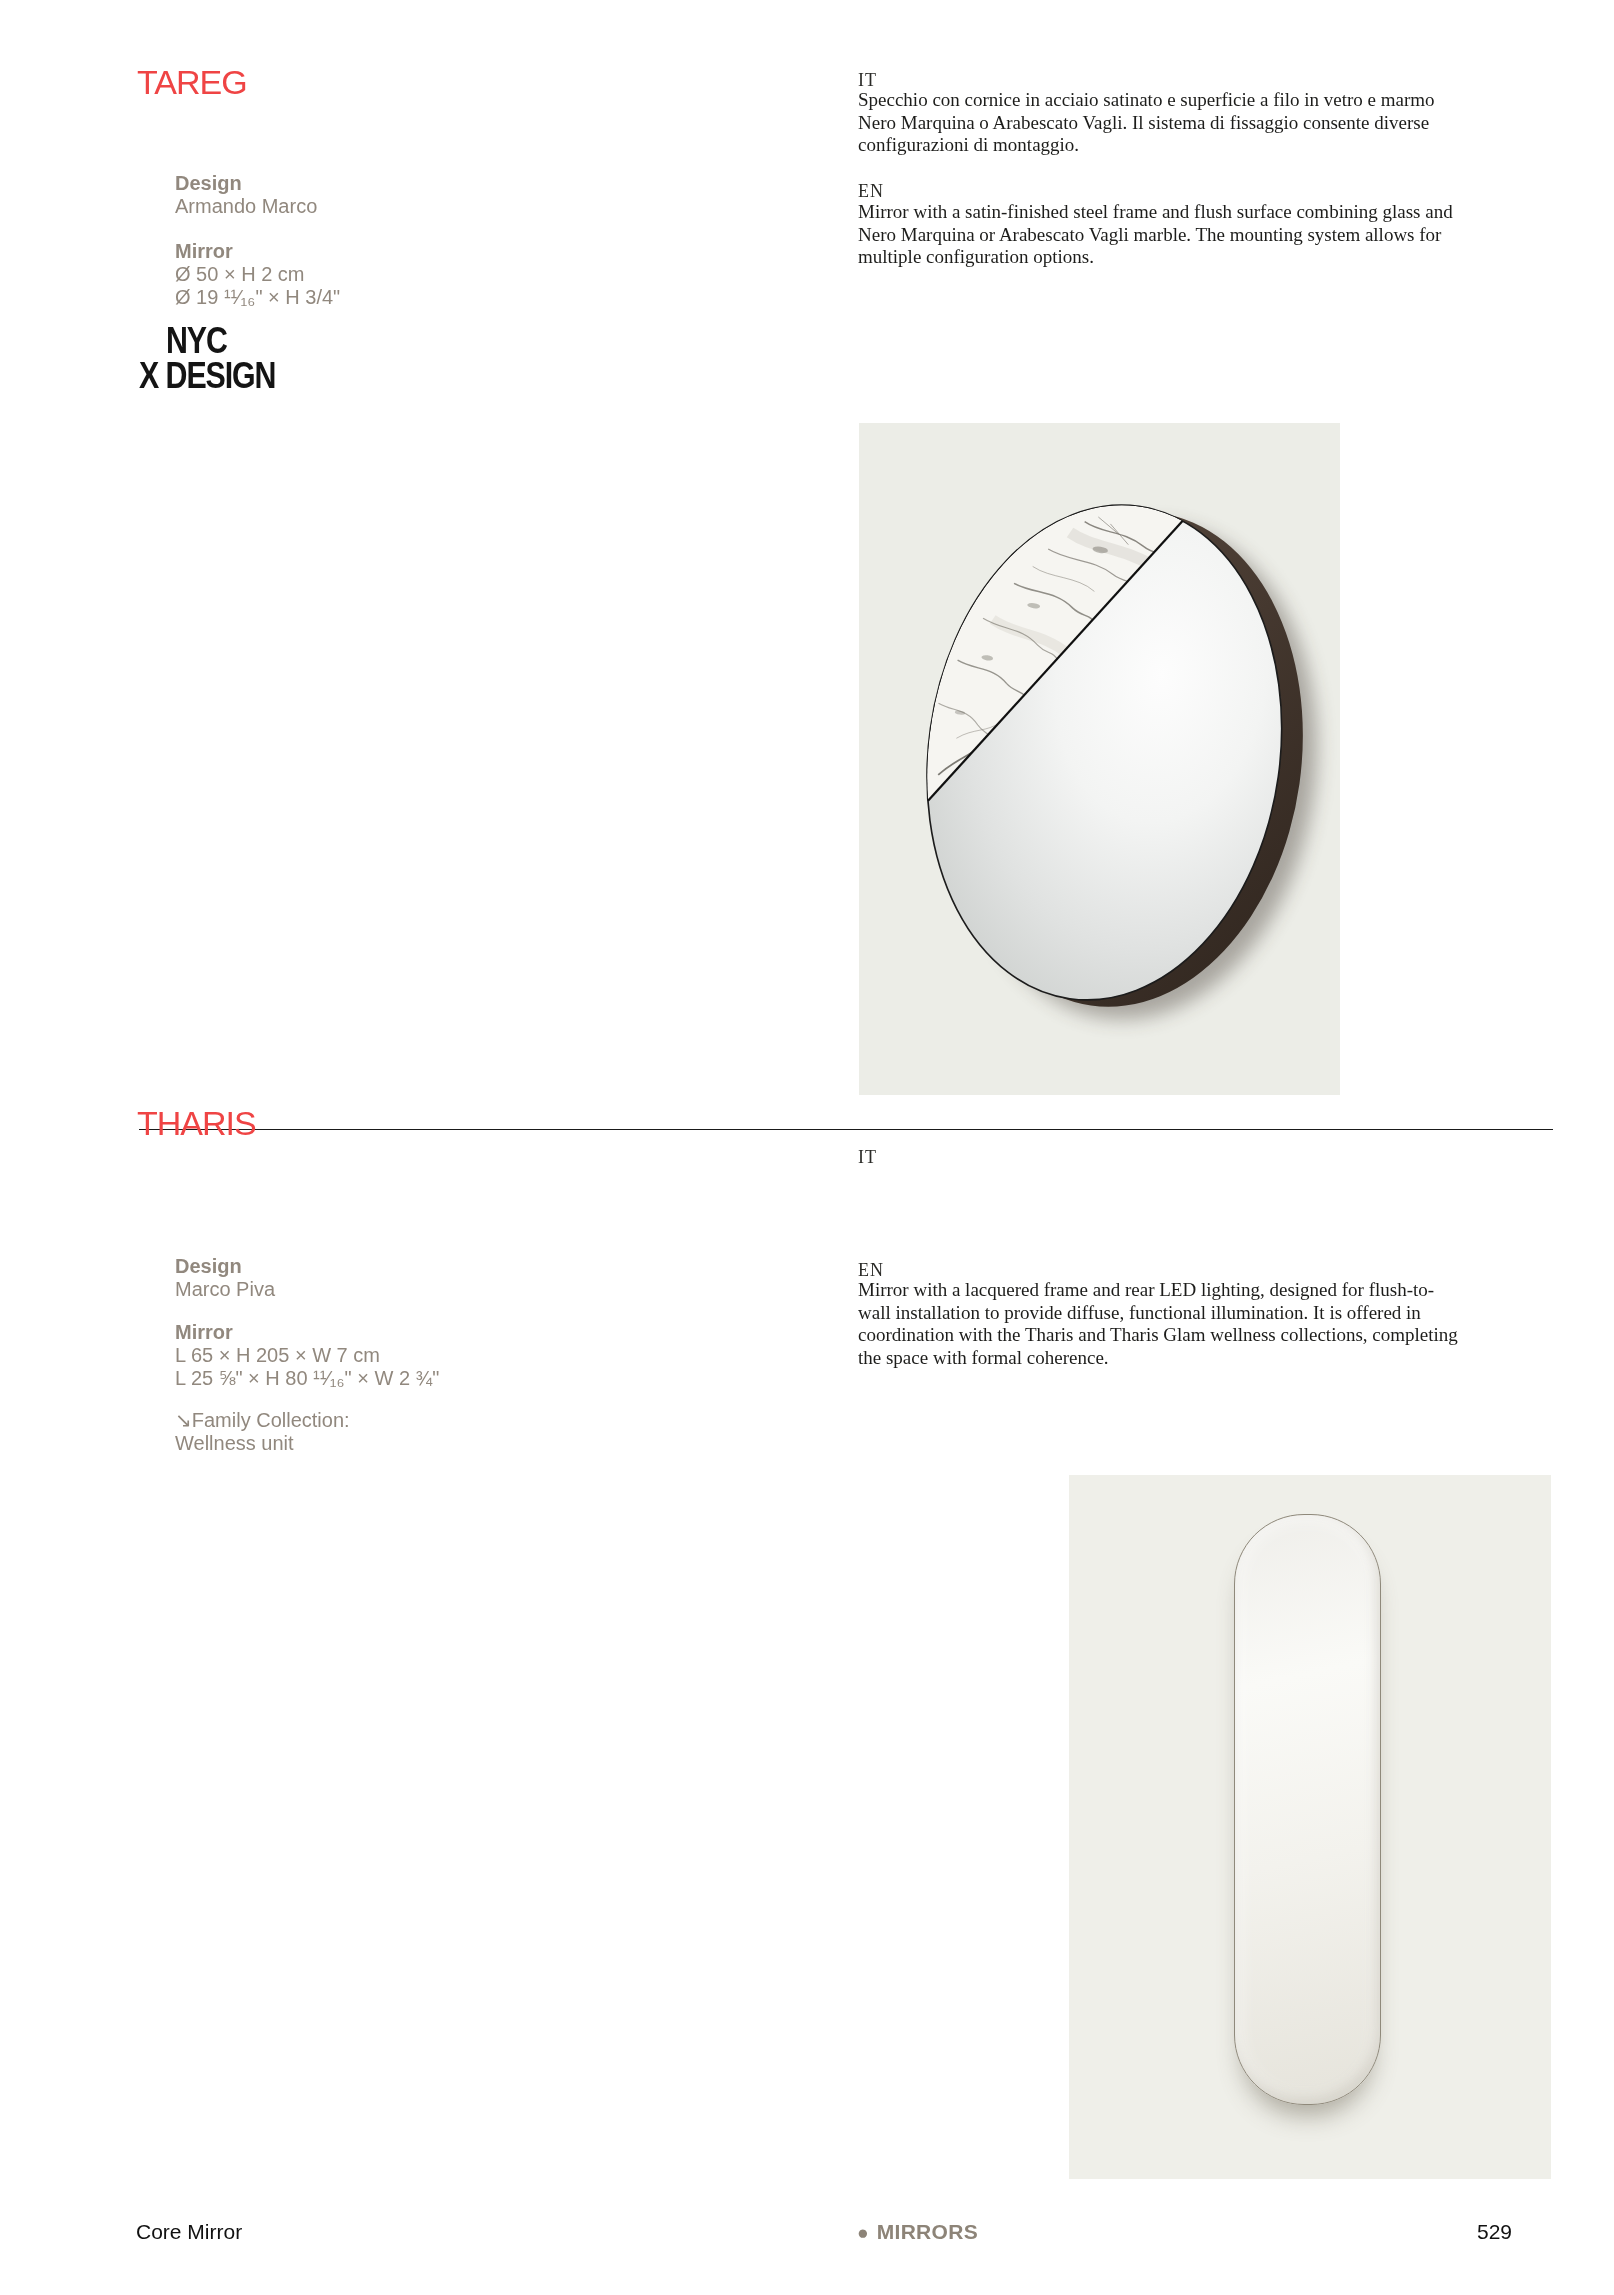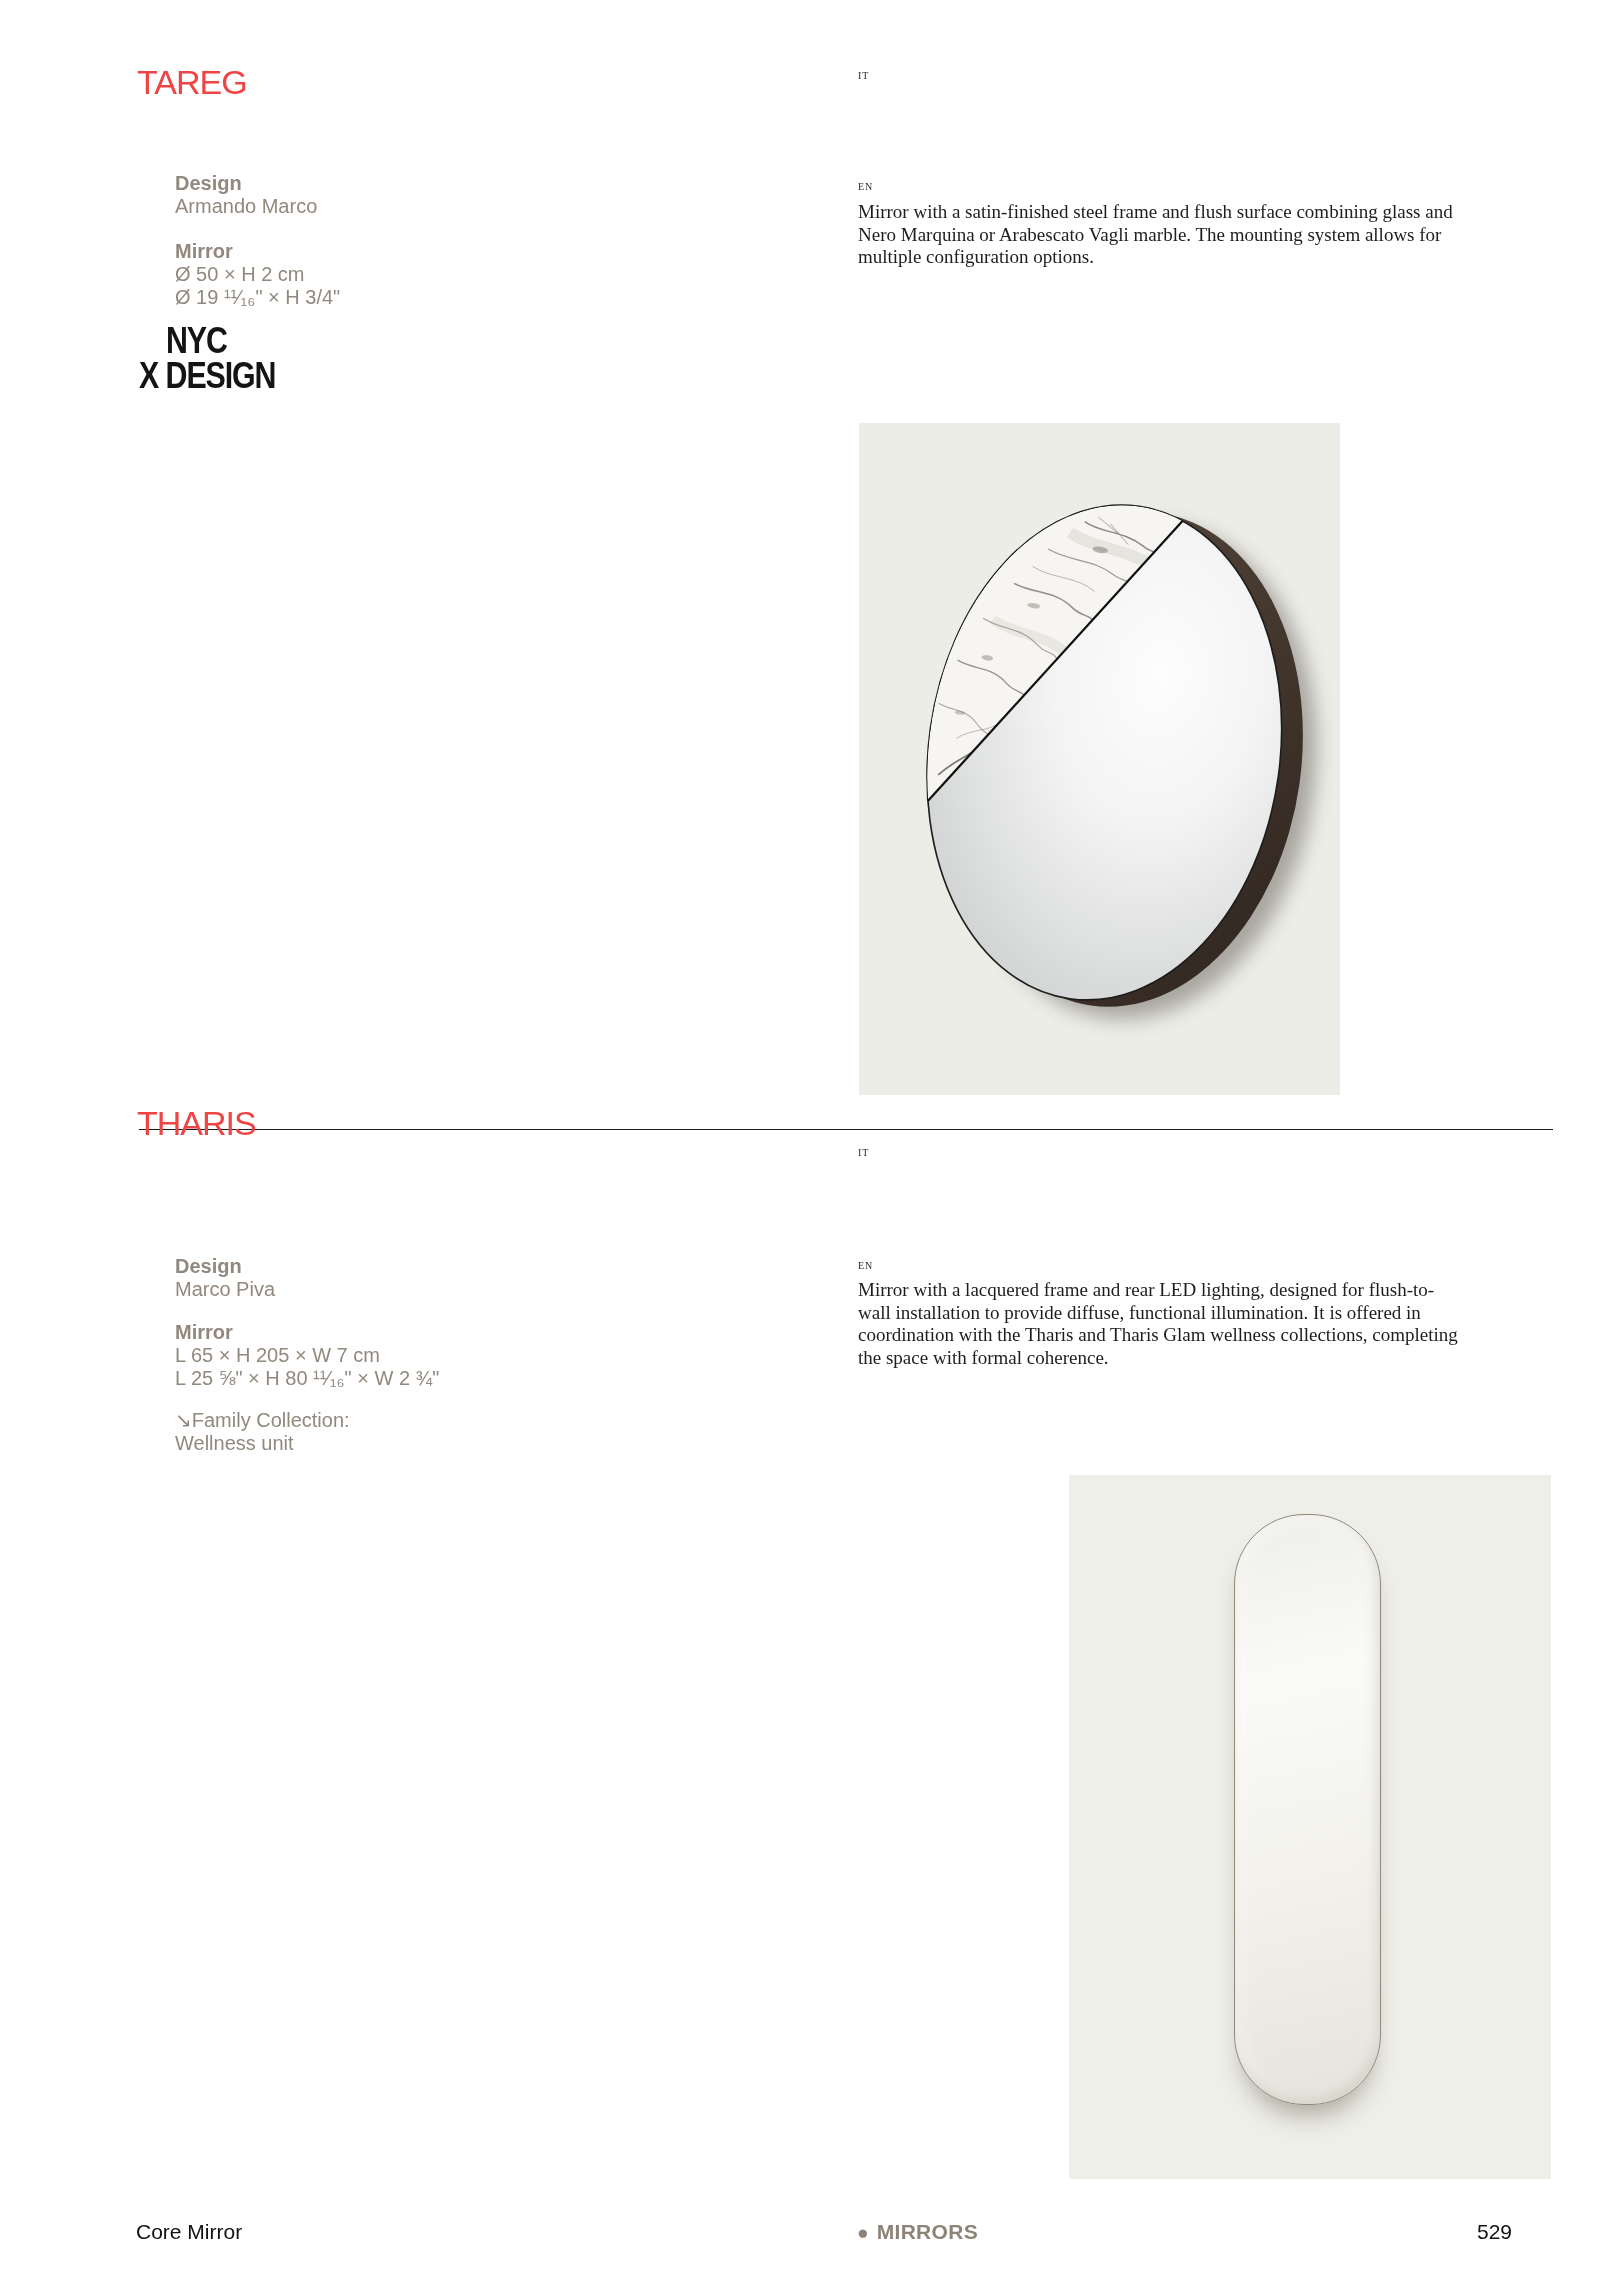--- a/index.html
+++ b/index.html
@@ -6,21 +6,21 @@
   .page{position:relative;width:1614px;height:2295px;background:#ffffff;overflow:hidden;
         font-family:"Liberation Sans","DejaVu Sans",sans-serif;color:#161616;}
 
   
   .prod-title{position:absolute;left:137px;font-size:34px;line-height:41px;font-weight:500;
               letter-spacing:-1px;color:#ef4444;}
   .meta{position:absolute;left:139px;font-size:20px;line-height:23px;color:#91887e;margin-left:36px;}
   .meta .lbl{font-weight:700;}
   .meta-family{line-height:22.6px;}
   .lang-label{position:absolute;left:858px;font-family:"Liberation Serif","DejaVu Serif",serif;
-              font-size:10px;letter-spacing:1px;color:#2b2b28;}
+              font-size:18px;letter-spacing:1px;color:#2b2b28;}
   .para{position:absolute;left:858px;width:743px;font-family:"Liberation Serif","DejaVu Serif",serif;
         font-size:19px;line-height:22.6px;color:#1d1d1b;white-space:pre-line;}
 
   
   .badge{position:absolute;left:139px;top:325px;color:#141414;}
   .badge .b1,.badge .b2{font-weight:800;font-size:37px;line-height:32px;letter-spacing:-1.3px;
         transform:scaleX(0.82);transform-origin:left top;white-space:nowrap;}
   .badge .b1{margin-left:27px;}
   .badge .b2{margin-top:3.2px;}
 
@@ -63,20 +63,23 @@
     <div>Ø 50 × H 2 cm</div>
     <div>Ø 19 ¹¹⁄₁₆" × H 3/4"</div>
   </div>
 
   <div class="badge">
     <div class="b1">NYC</div>
     <div class="b2">X DESIGN</div>
   </div>
 
   <div class="lang-label" style="top:70px;">IT</div>
+  <div class="para" style="top:89px;">Specchio con cornice in acciaio satinato e superficie a filo in vetro e marmo
+Nero Marquina o Arabescato Vagli. Il sistema di fissaggio consente diverse
+configurazioni di montaggio.</div>
   <div class="lang-label" style="top:181px;">EN</div>
   <div class="para" style="top:201px;">Mirror with a satin-finished steel frame and flush surface combining glass and
 Nero Marquina or Arabescato Vagli marble. The mounting system allows for
 multiple configuration options.</div>
 
   <div class="img1">
     <svg width="481" height="672" viewBox="0 0 745 1040">
       <defs>
         <radialGradient id="mirGrad" cx="0.63" cy="0.33" r="0.85">
           <stop offset="0" stop-color="#fdfdfd"></stop>

